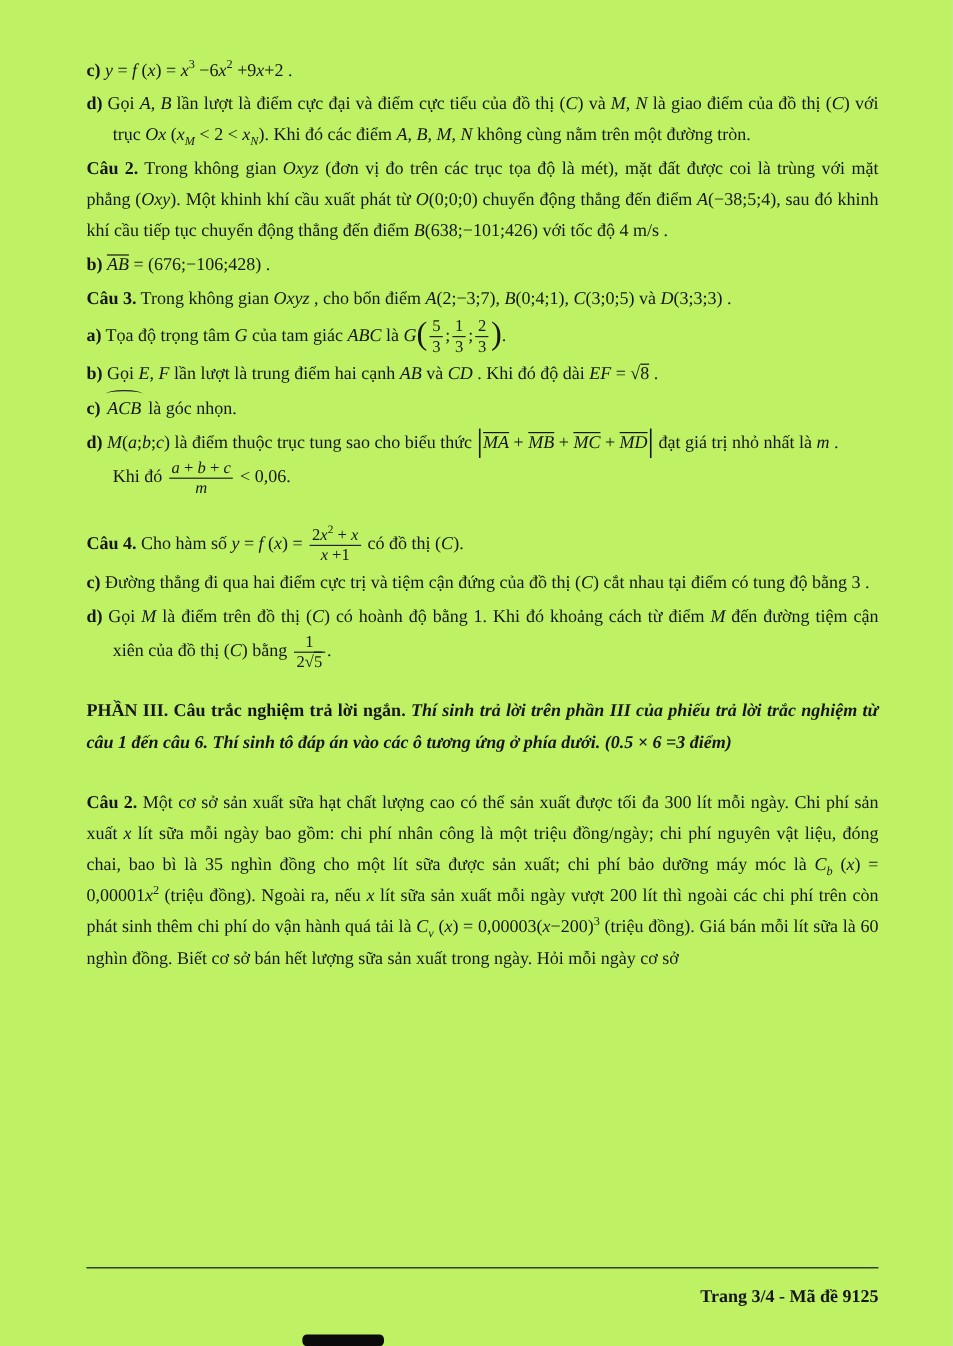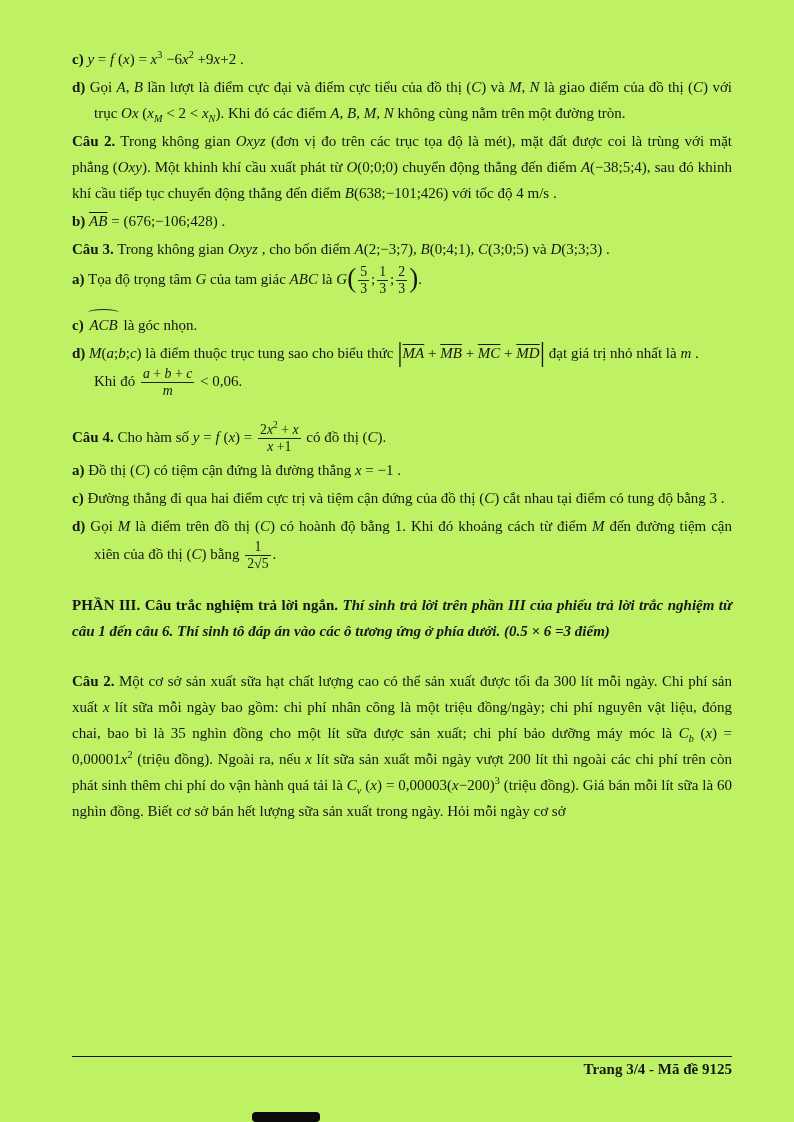--- a/index.html
+++ b/index.html
@@ -29,56 +29,56 @@
   sup{font-size:0.68em;line-height:0;}
   sub{font-size:0.68em;line-height:0;}
   
   f{display:inline-block;vertical-align:middle;text-align:center;font-size:0.92em;line-height:1.15;padding:0 2px;text-indent:0;}
   fn{display:block;padding:0 2px;}
   fd{display:block;border-top:1px solid #222;padding:0 2px;}
   
   v{text-decoration:overline;}
   ov{text-decoration:overline;}
   
-  hat{position:relative;display:inline-block;padding:1px 2px 0 2px;text-indent:0;margin-top:12px;}
+  hat{position:relative;display:inline-block;padding:1px 2px 0 2px;text-indent:0;}
   hat::before{
     content:'';position:absolute;left:1px;right:1px;top:-2px;height:6px;
     border-top:1.4px solid #222;
     border-top-left-radius:100% 100%;
     border-top-right-radius:100% 100%;
   }
   
   bp{font-size:1.8em;font-weight:400;vertical-align:-0.12em;line-height:0;}
   .footer{
     position:absolute;left:72px;right:62px;top:1056px;
     border-top:1.6px solid #151515;
-    padding-top:4px;
+    padding-top:16px;
     text-align:right;
     font-size:15px;font-weight:bold;
   }
   .smudge{
     position:absolute;left:252px;top:1112px;width:68px;height:10px;
     background:#0b0b0b;border-radius:4px;
   }
 </style>
 </head>
 <body>
 
 <div class="page">
   <div class="doc">
       <div class="para hang"><b>c)</b> <i>y</i> = <i>f</i> (<i>x</i>) = <i>x</i><sup>3</sup> −6<i>x</i><sup>2</sup> +9<i>x</i>+2 .</div>
       <div class="para hang"><b>d)</b> Gọi <i>A</i>, <i>B</i> lần lượt là điểm cực đại và điểm cực tiểu của đồ thị (<i>C</i>) và <i>M</i>, <i>N</i> là giao điểm của đồ thị (<i>C</i>) với trục <i>Ox</i> (<i>x<sub>M</sub></i> &lt; 2 &lt; <i>x<sub>N</sub></i>). Khi đó các điểm <i>A</i>, <i>B</i>, <i>M</i>, <i>N</i> không cùng nằm trên một đường tròn.</div>
       <div class="para flush"><b>Câu 2.</b> Trong không gian <i>Oxyz</i> (đơn vị đo trên các trục tọa độ là mét), mặt đất được coi là trùng với mặt phẳng (<i>Oxy</i>). Một khinh khí cầu xuất phát từ <i>O</i>(0;0;0) chuyển động thẳng đến điểm <i>A</i>(−38;5;4), sau đó khinh khí cầu tiếp tục chuyển động thẳng đến điểm <i>B</i>(638;−101;426) với tốc độ 4 m/s .</div>
       <div class="para hang"><b>b)</b> <v><i>AB</i></v> = (676;−106;428) .</div>
       <div class="para flush"><b>Câu 3.</b> Trong không gian <i>Oxyz</i> , cho bốn điểm <i>A</i>(2;−3;7), <i>B</i>(0;4;1), <i>C</i>(3;0;5) và <i>D</i>(3;3;3) .</div>
       <div class="para hang"><b>a)</b> Tọa độ trọng tâm <i>G</i> của tam giác <i>ABC</i> là <i>G</i><bp>(</bp><f><fn>5</fn><fd>3</fd></f>;<f><fn>1</fn><fd>3</fd></f>;<f><fn>2</fn><fd>3</fd></f><bp>)</bp>.</div>
+      <div class="para hang"><b>b)</b> Gọi <i>E</i>, <i>F</i> lần lượt là trung điểm hai cạnh <i>AB</i> và <i>CD</i> . Khi đó độ dài <i>EF</i> = √<ov>8</ov> .</div>
       <div class="para hang"><b>c)</b> <hat><i>ACB</i></hat> là góc nhọn.</div>
       <div class="para hang"><b>d)</b> <i>M</i>(<i>a</i>;<i>b</i>;<i>c</i>) là điểm thuộc trục tung sao cho biểu thức <bp>|</bp><v><i>MA</i></v> + <v><i>MB</i></v> + <v><i>MC</i></v> + <v><i>MD</i></v><bp>|</bp> đạt giá trị nhỏ nhất là <i>m</i> .<br>Khi đó <f><fn><i>a</i> + <i>b</i> + <i>c</i></fn><fd><i>m</i></fd></f> &lt; 0,06.</div>
       <div class="para flush gap-top"><b>Câu 4.</b> Cho hàm số <i>y</i> = <i>f</i> (<i>x</i>) = <f><fn>2<i>x</i><sup>2</sup> + <i>x</i></fn><fd><i>x</i> +1</fd></f> có đồ thị (<i>C</i>).</div>
-      <div class="para hang"><b>a)</b> Đồ thị (<i>C</i>) có tiệm cận đứng là đường thẳng <i>x</i> = −1 .</div>
       <div class="para hang"><b>c)</b> Đường thẳng đi qua hai điểm cực trị và tiệm cận đứng của đồ thị (<i>C</i>) cắt nhau tại điểm có tung độ bằng 3 .</div>
       <div class="para hang"><b>d)</b> Gọi <i>M</i> là điểm trên đồ thị (<i>C</i>) có hoành độ bằng 1. Khi đó khoảng cách từ điểm <i>M</i> đến đường tiệm cận xiên của đồ thị (<i>C</i>) bằng <f><fn>1</fn><fd>2√<ov>5</ov></fd></f>.</div>
       <div class="para flush section"><b>PHẦN III. Câu trắc nghiệm trả lời ngắn.</b> <b><i>Thí sinh trả lời trên phần III của phiếu trả lời trắc nghiệm từ câu 1 đến câu 6. Thí sinh tô đáp án vào các ô tương ứng ở phía dưới. (0.5 × 6 =3 điểm)</i></b></div>
       <div class="para flush gap-top"><b>Câu 2.</b> Một cơ sở sản xuất sữa hạt chất lượng cao có thể sản xuất được tối đa 300 lít mỗi ngày. Chi phí sản xuất <i>x</i> lít sữa mỗi ngày bao gồm: chi phí nhân công là một triệu đồng/ngày; chi phí nguyên vật liệu, đóng chai, bao bì là 35 nghìn đồng cho một lít sữa được sản xuất; chi phí bảo dưỡng máy móc là <i>C<sub>b</sub></i> (<i>x</i>) = 0,00001<i>x</i><sup>2</sup> (triệu đồng). Ngoài ra, nếu <i>x</i> lít sữa sản xuất mỗi ngày vượt 200 lít thì ngoài các chi phí trên còn phát sinh thêm chi phí do vận hành quá tải là <i>C<sub>v</sub></i> (<i>x</i>) = 0,00003(<i>x</i>−200)<sup>3</sup> (triệu đồng). Giá bán mỗi lít sữa là 60 nghìn đồng. Biết cơ sở bán hết lượng sữa sản xuất trong ngày. Hỏi mỗi ngày cơ sở</div>
     </div>
 
   <div class="footer">
     <span>Trang 3/4 - Mã đề 9125</span>
   </div>
 

